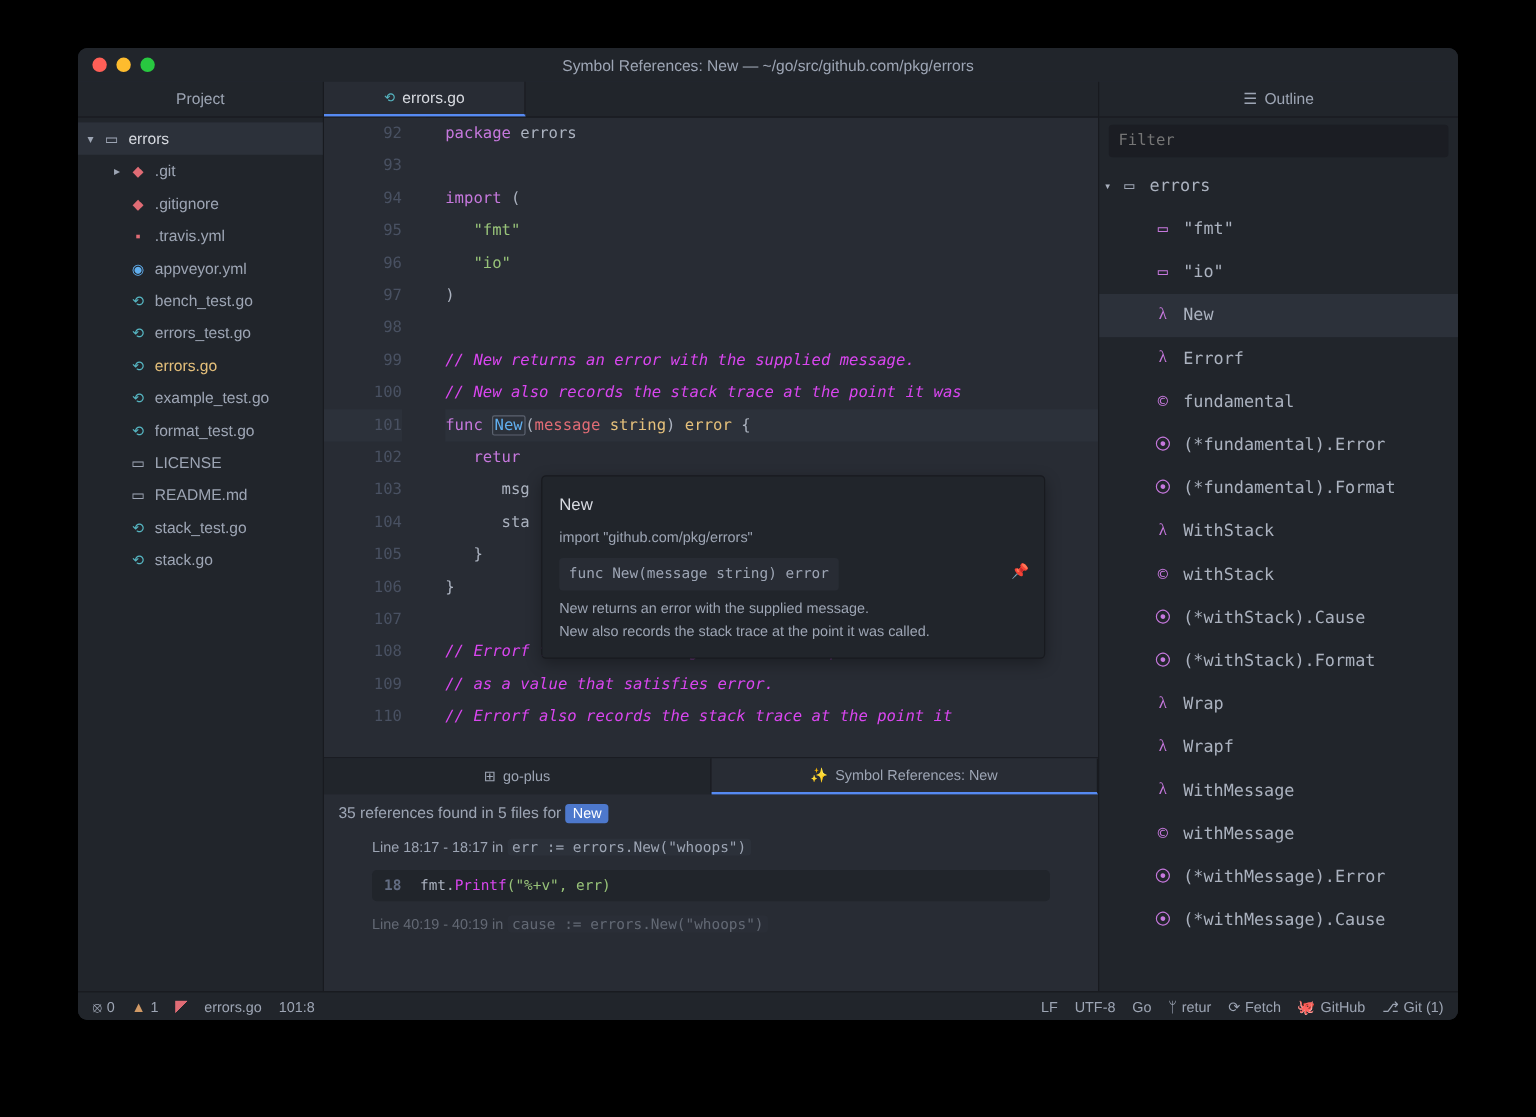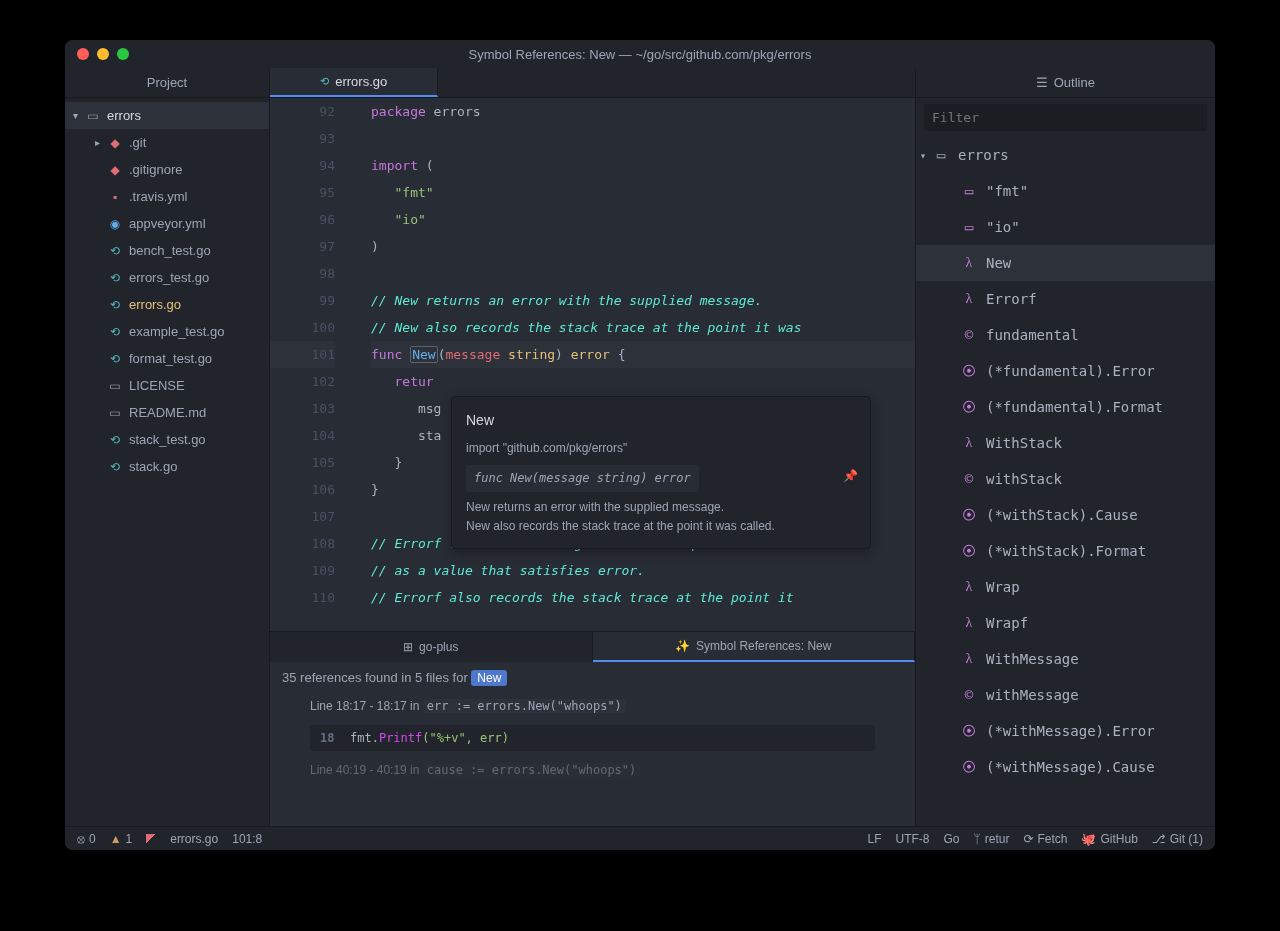--- a/index.html
+++ b/index.html
@@ -152,21 +152,21 @@
 .code {
   flex: 1;
   position: relative;
   margin-left: 16px;
 }
 .line { height: 27px; white-space: pre; }
 .line.hl { background: #2c313a; }
 .kw { color: #c678dd; }
 .fn { color: #61afef; }
 .str { color: #98c379; }
-.com { color: #5eead4; font-style: italic; }
+.com { color: #d946ef; font-style: italic; }
 .ident { color: #e5c07b; }
 .param { color: #e06c75; }
 .hl-box {
   border: 1px solid #5c6370;
   border-radius: 2px;
   padding: 0 1px;
 }
 
 .hover-popup {
   position: absolute;
@@ -189,21 +189,20 @@
   margin-bottom: 8px;
 }
 .hover-popup .hp-code {
   font-family: "SF Mono", Menlo, monospace;
   background: #282c34;
   padding: 4px 8px;
   border-radius: 3px;
   display: inline-block;
   margin: 6px 0;
   color: #9da5b4;
-  font-style: italic;
 }
 .hover-popup .pin {
   position: absolute;
   right: 12px;
   top: 70px;
   color: #9da5b4;
 }
 
 .bottom-panel {
   height: 195px;

